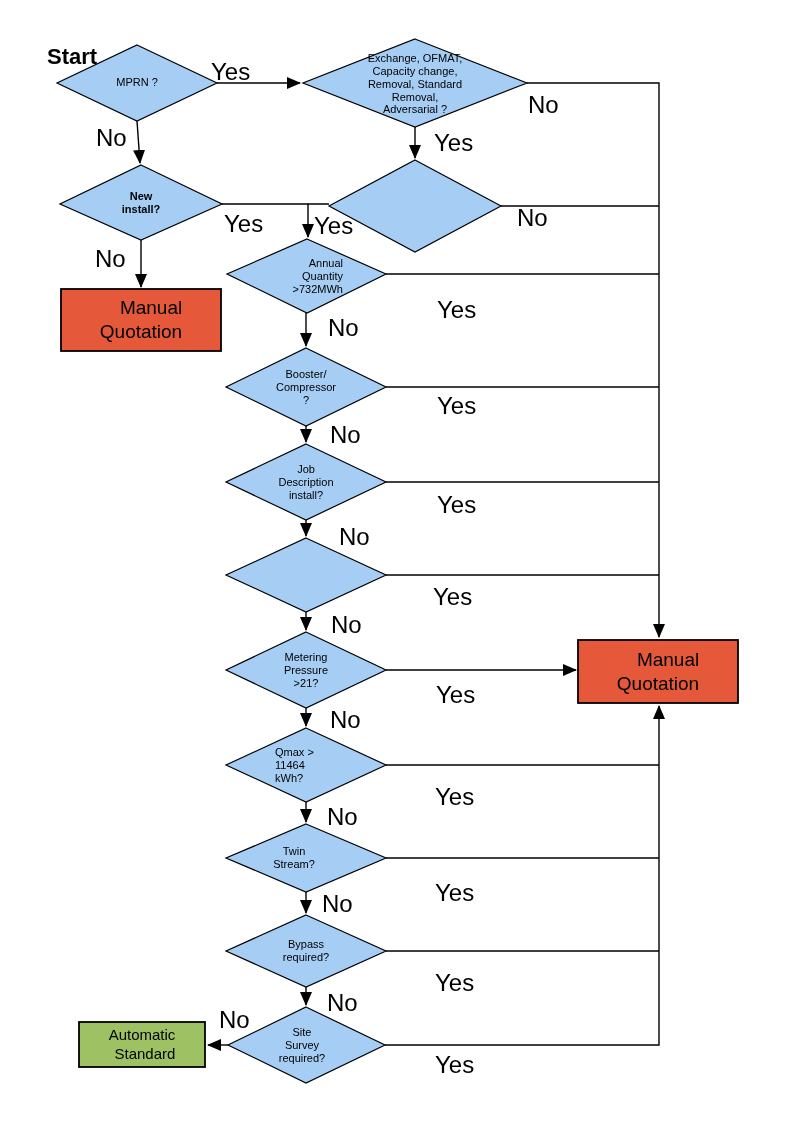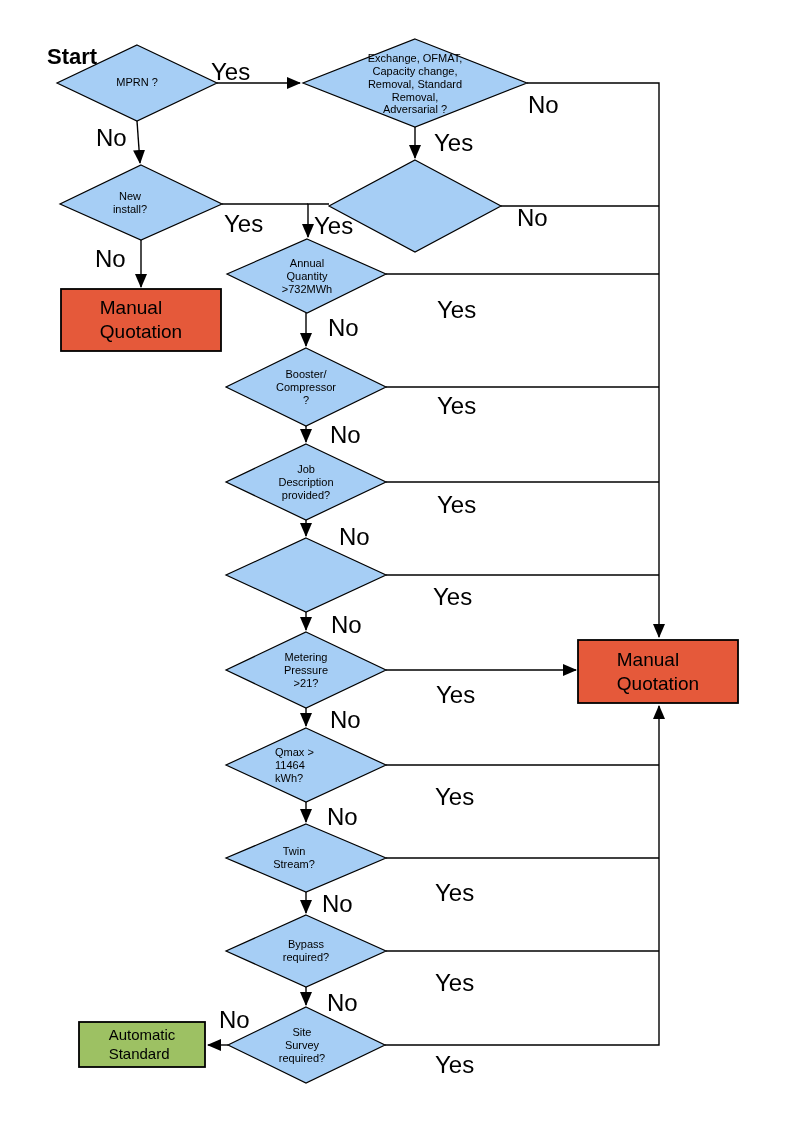--- a/index.html
+++ b/index.html
@@ -13,21 +13,21 @@
   .boxshape{stroke:#000;stroke-width:1.8;}
   .start-label{position:absolute;font-size:22px;font-weight:bold;white-space:nowrap;}
   .edgelabel{position:absolute;font-size:24px;line-height:1.05;white-space:nowrap;}
   .nodelabel{
     position:absolute;font-size:11px;line-height:1.17;text-align:center;
     white-space:pre-line;
   }
   .nodelabel.left-align{text-align:left;}
   .boxlabel{
     position:absolute;display:flex;align-items:center;justify-content:center;
-    text-align:left;white-space:pre-line;line-height:1.25;
+    text-align:right;white-space:pre-line;line-height:1.25;
   }
   .boxlabel.big{font-size:19px;}
   .boxlabel.small{font-size:15px;}
 </style>
 </head>
 <body>
 
 <div class="canvas">
 
   <svg width="794" height="1123" viewBox="0 0 794 1123">
@@ -90,31 +90,31 @@
   </svg>
 
   <div class="start-label" style="left:47px;top:44px;">Start</div>
 
   <div class="nodelabel" style="left:87px;top:76px;width:100px;">MPRN ?</div>
   <div class="nodelabel" style="left:360px;top:52px;width:110px;text-align:center;">Exchange, OFMAT,
 Capacity change,
 Removal, Standard
 Removal,
 Adversarial ?</div>
-  <div class="nodelabel" style="left:100px;top:190px;width:60px;">New
+  <div class="nodelabel" style="left:111px;top:190px;width:60px;font-weight:bold;">New
 install?</div>
-  <div class="nodelabel" style="left:271px;top:257px;width:72px;">Annual
+  <div class="nodelabel" style="left:271px;top:257px;width:72px;text-align:right;">Annual
 Quantity
 &gt;732MWh</div>
   <div class="nodelabel" style="left:266px;top:368px;width:80px;">Booster/
 Compressor
 ?</div>
   <div class="nodelabel" style="left:266px;top:463px;width:80px;">Job
 Description
-provided?</div>
+install?</div>
   <div class="nodelabel" style="left:266px;top:651px;width:80px;">Metering
 Pressure
 &gt;21?</div>
   <div class="nodelabel left-align" style="left:275px;top:746px;width:60px;">Qmax &gt;
 11464
 kWh?</div>
   <div class="nodelabel" style="left:254px;top:845px;width:80px;">Twin
 Stream?</div>
   <div class="nodelabel" style="left:266px;top:938px;width:80px;">Bypass
 required?</div>

